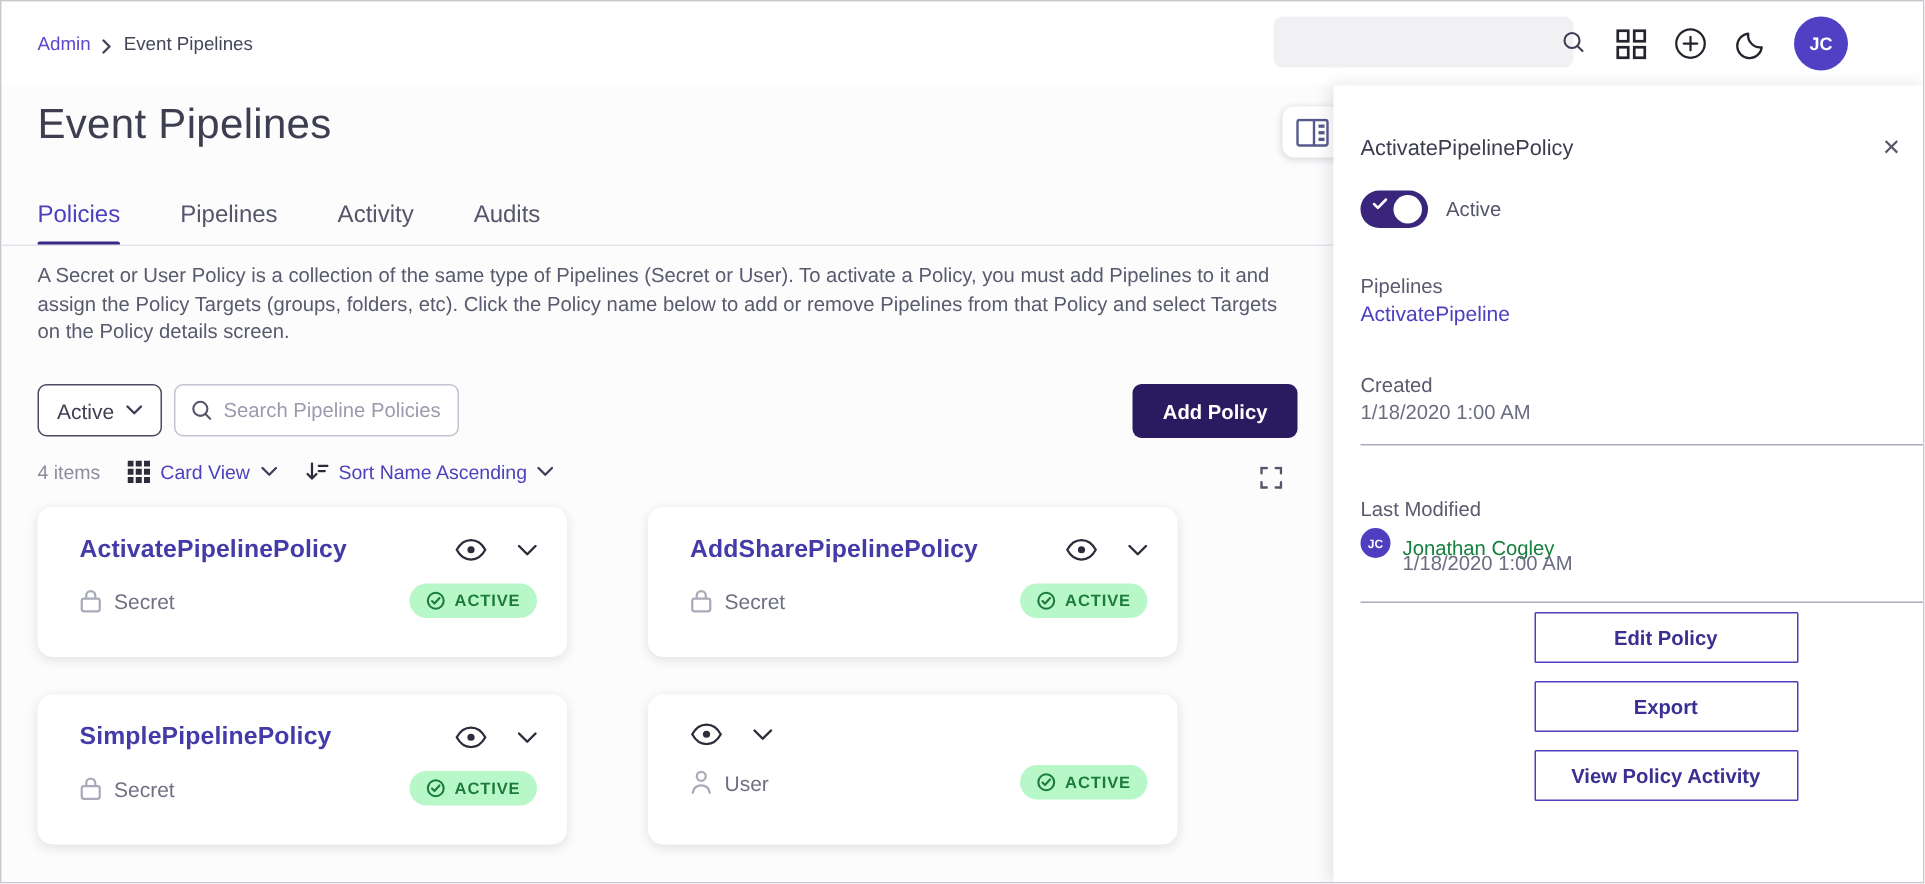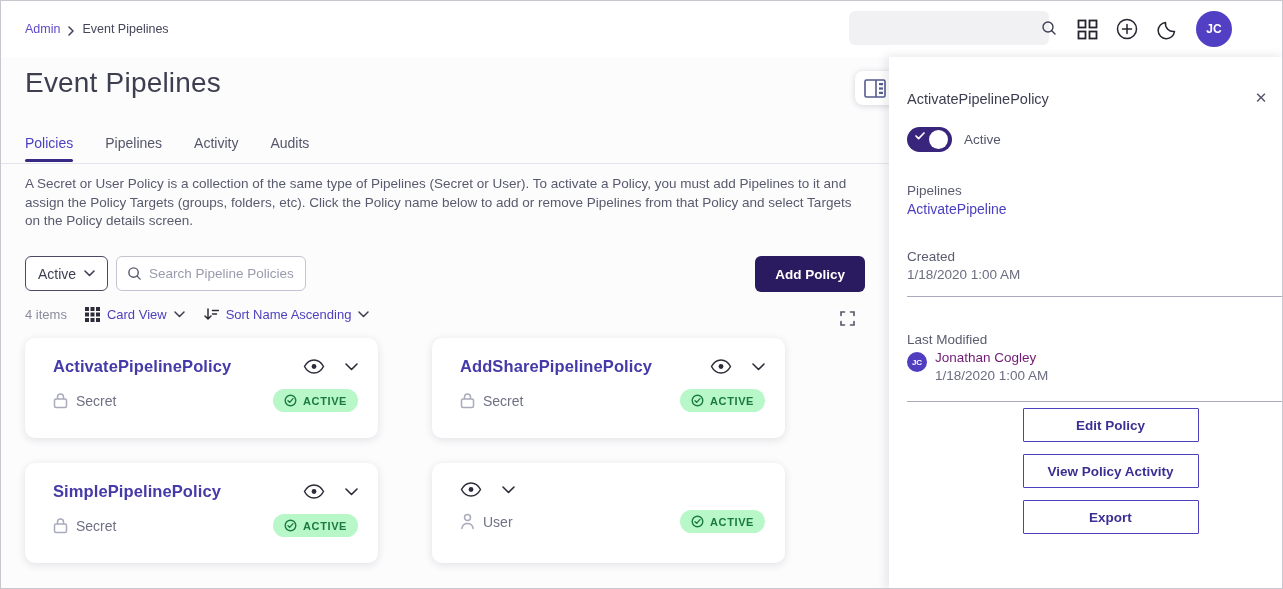--- a/index.html
+++ b/index.html
@@ -17,21 +17,21 @@
   .global-search input { flex:1; border:none; background:transparent; outline:none; padding:0 4px 0 12px; font:13px "Liberation Sans",sans-serif; color:#3e3f54; }
   .global-search .mag { margin-right:10px; display:flex; }
   .tb-icon { position:absolute; top:16px; width:24px; height:24px; display:flex; align-items:center; justify-content:center; cursor:pointer; }
   .avatar { position:absolute; left:1195px; top:10px; width:36px; height:36px; border-radius:50%; background:#5140c4; color:#fff; font-size:12px; font-weight:bold; display:flex; align-items:center; justify-content:center; cursor:pointer; }
 
   
   .main { position:absolute; left:0; top:56px; width:888px; height:533px; background:#fcfcfd; z-index:1; }
   .page-title { position:absolute; left:24px; top:10px; font-size:28px; font-weight:400; color:#3d3e50; letter-spacing:.2px; }
   .panel-toggle-btn { position:absolute; left:854px; top:14px; width:40px; height:34px; background:#fff; border:none; border-radius:8px 0 0 8px; box-shadow:0 1px 6px rgba(30,30,60,.18); display:flex; align-items:center; justify-content:center; cursor:pointer; }
 
-  .tabs { position:absolute; left:24px; top:78px; display:flex; gap:32px; font-size:14px; }
+  .tabs { position:absolute; left:24px; top:78px; display:flex; gap:40px; font-size:16px; }
   .tab { color:#55566a; padding-bottom:11px; cursor:pointer; position:relative; }
   .tab.active { color:#4c40c0; }
   .tab.active::after { content:""; position:absolute; left:0; right:0; bottom:0; height:3px; background:#372a86; border-radius:2px; }
   .tabbar-line { position:absolute; left:0; top:106px; width:888px; height:1px; background:#e4e5ec; }
 
   .description { position:absolute; left:24px; top:118px; width:838px; font-size:13.5px; line-height:18.5px; color:#585a6d; }
 
   .filter-row { position:absolute; left:0; top:199px; width:888px; height:36px; }
   .status-dd { position:absolute; left:24px; top:0; height:35px; border:1px solid #4a4b63; border-radius:6px; background:#fff; display:flex; align-items:center; gap:8px; padding:0 12px; font-size:14px; color:#3e3f54; cursor:pointer; }
   .pipeline-search { position:absolute; left:115px; top:0; width:190px; height:35px; border:1px solid #c2c4d2; border-radius:6px; background:#fff; display:flex; align-items:center; padding:0 10px; gap:7px; }
@@ -386,25 +386,25 @@
     <div class="p-label" style="top:126px;">Pipelines</div>
     <a class="p-link" style="top:144px;">ActivatePipeline</a>
 
     <div class="p-label" style="top:192px;">Created</div>
     <div class="p-value" style="top:210px;">1/18/2020 1:00 AM</div>
 
     <div class="p-divider" style="top:239px;"></div>
 
     <div class="p-label" style="top:275px;">Last Modified</div>
     <div class="mini-avatar">JC</div>
-    <div class="p-value" style="left:46px; top:293px; color:#701a75;">Jonathan Cogley</div>
+    <div class="p-value" style="left:46px; top:301px; color:#15803d;">Jonathan Cogley</div>
     <div class="p-value" style="left:46px; top:311px;">1/18/2020 1:00 AM</div>
 
     <div class="p-divider" style="top:344px;"></div>
 
     <div class="panel-actions">
       <button class="panel-btn">Edit Policy</button>
+      <button class="panel-btn">Export</button>
       <button class="panel-btn">View Policy Activity</button>
-      <button class="panel-btn">Export</button>
     </div>
   </div>
 
 </div>
 
 </body></html>

